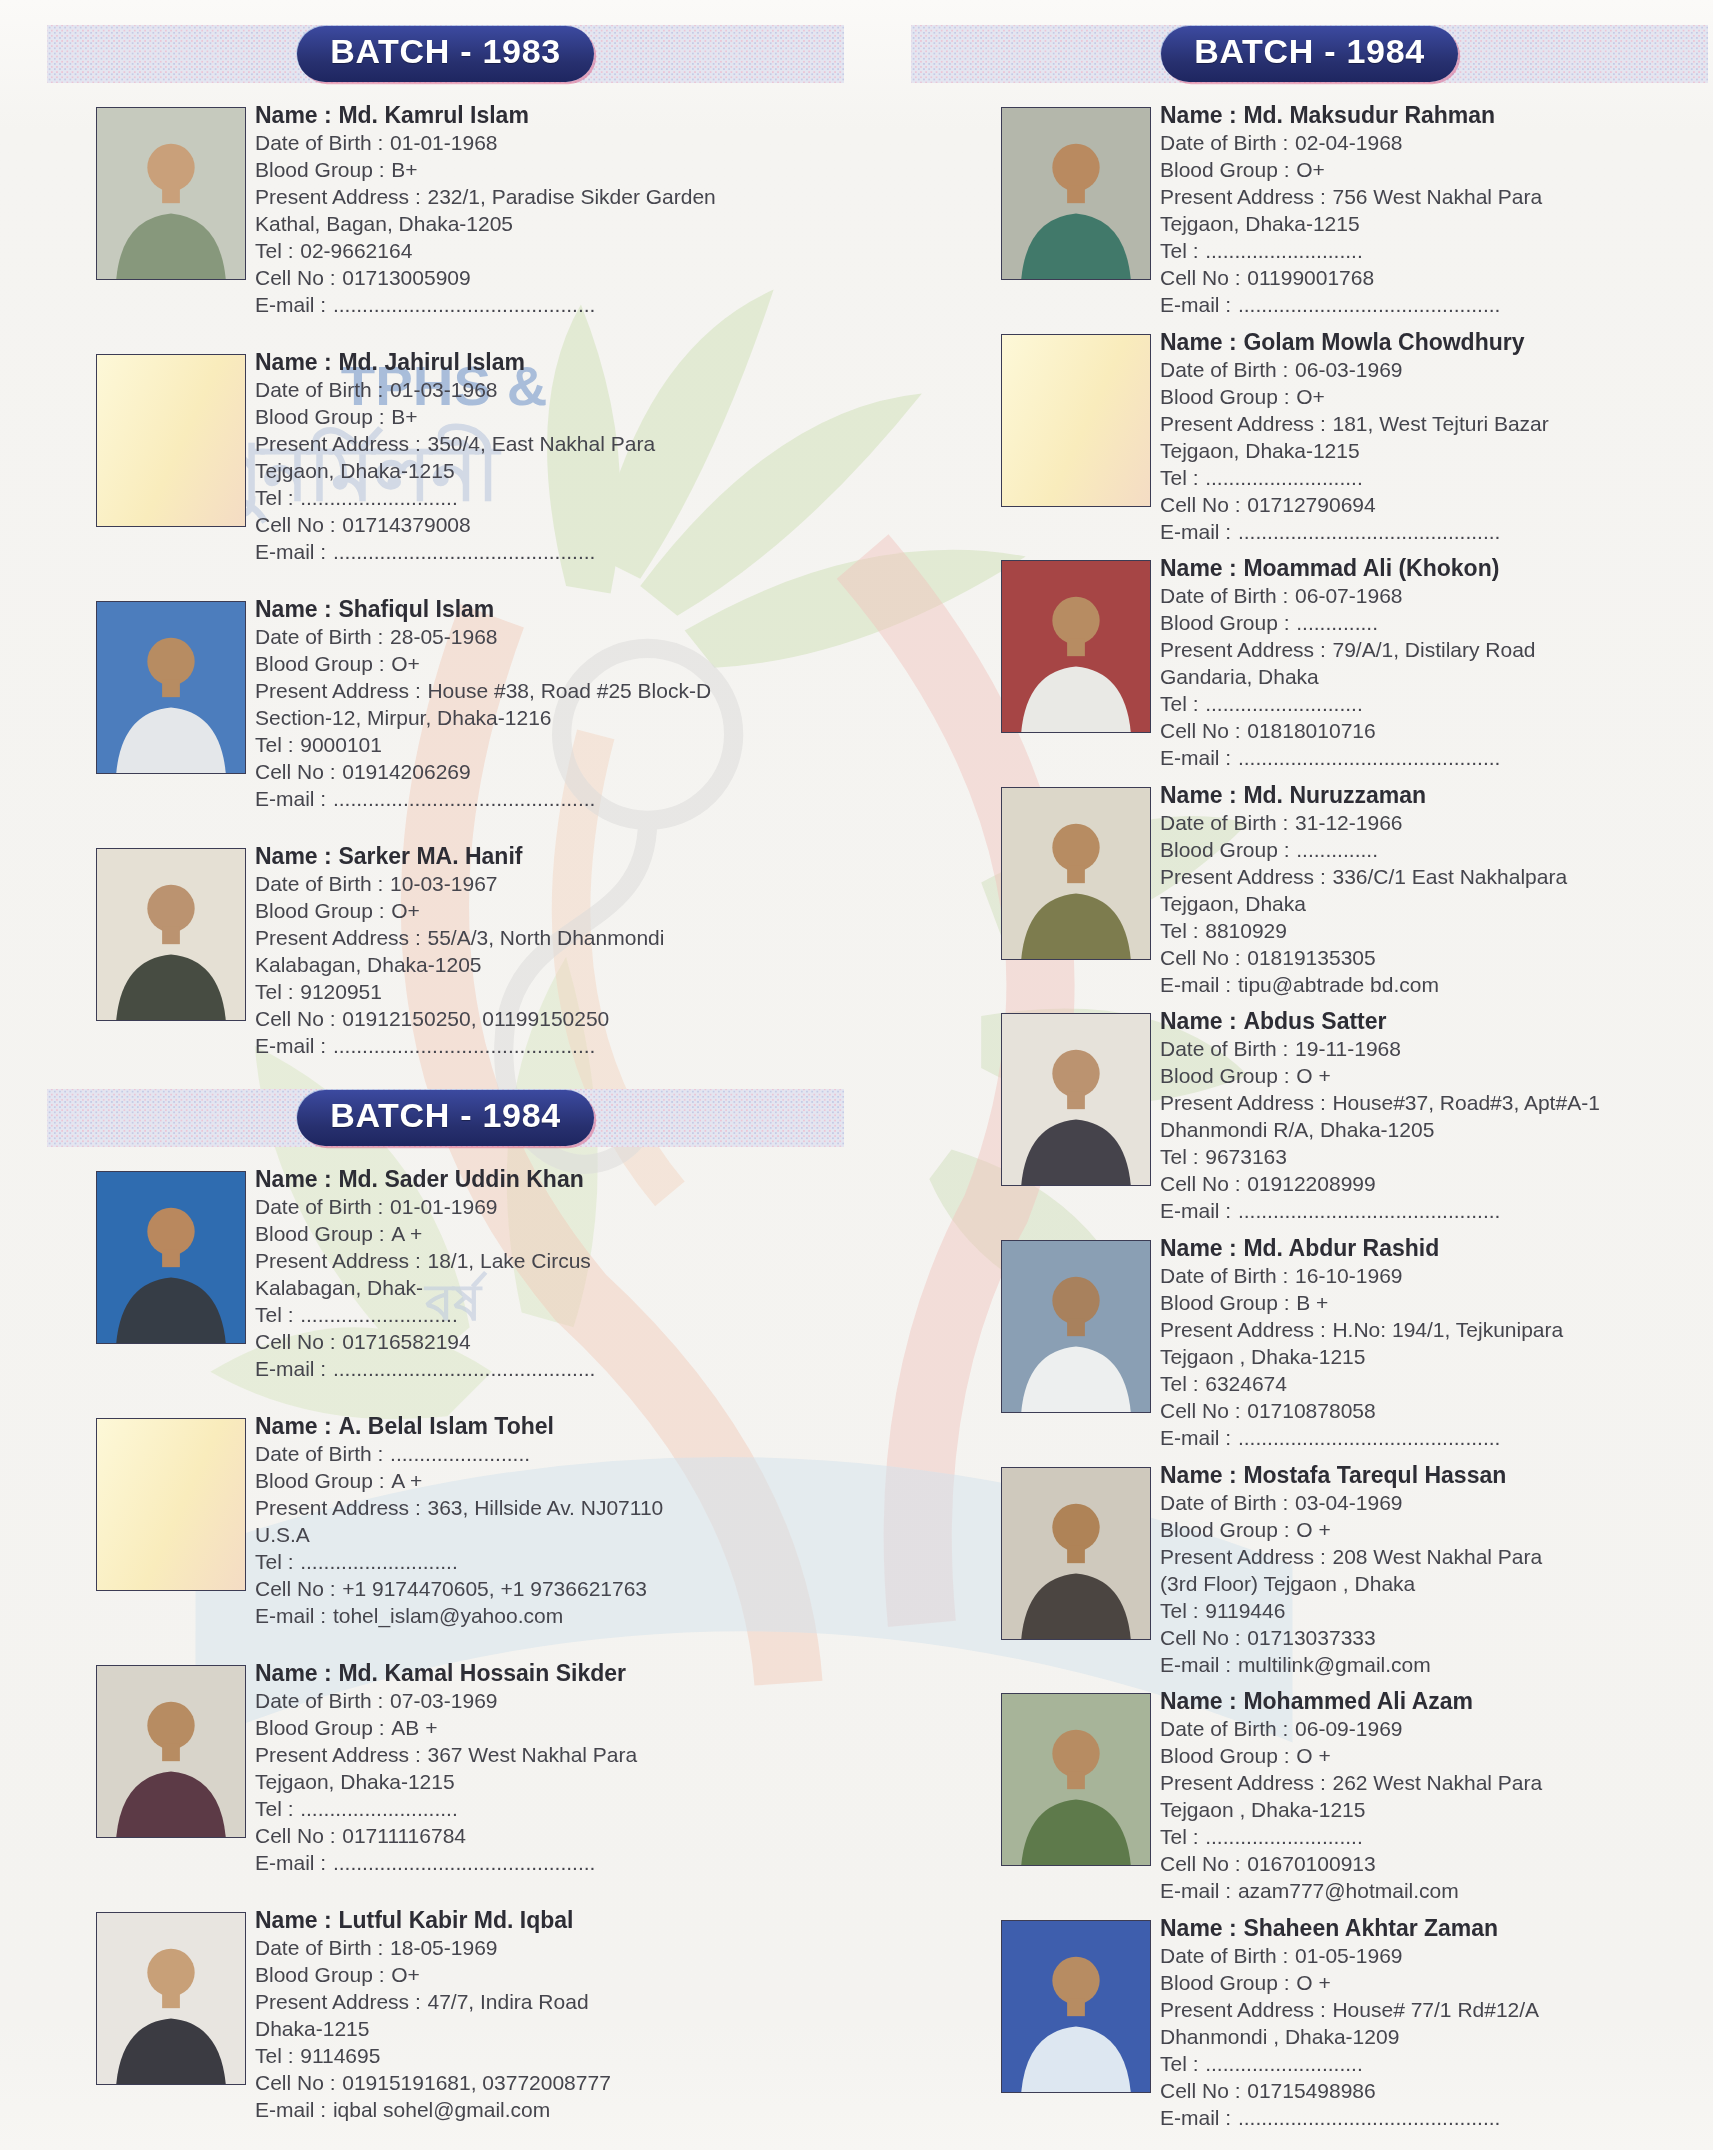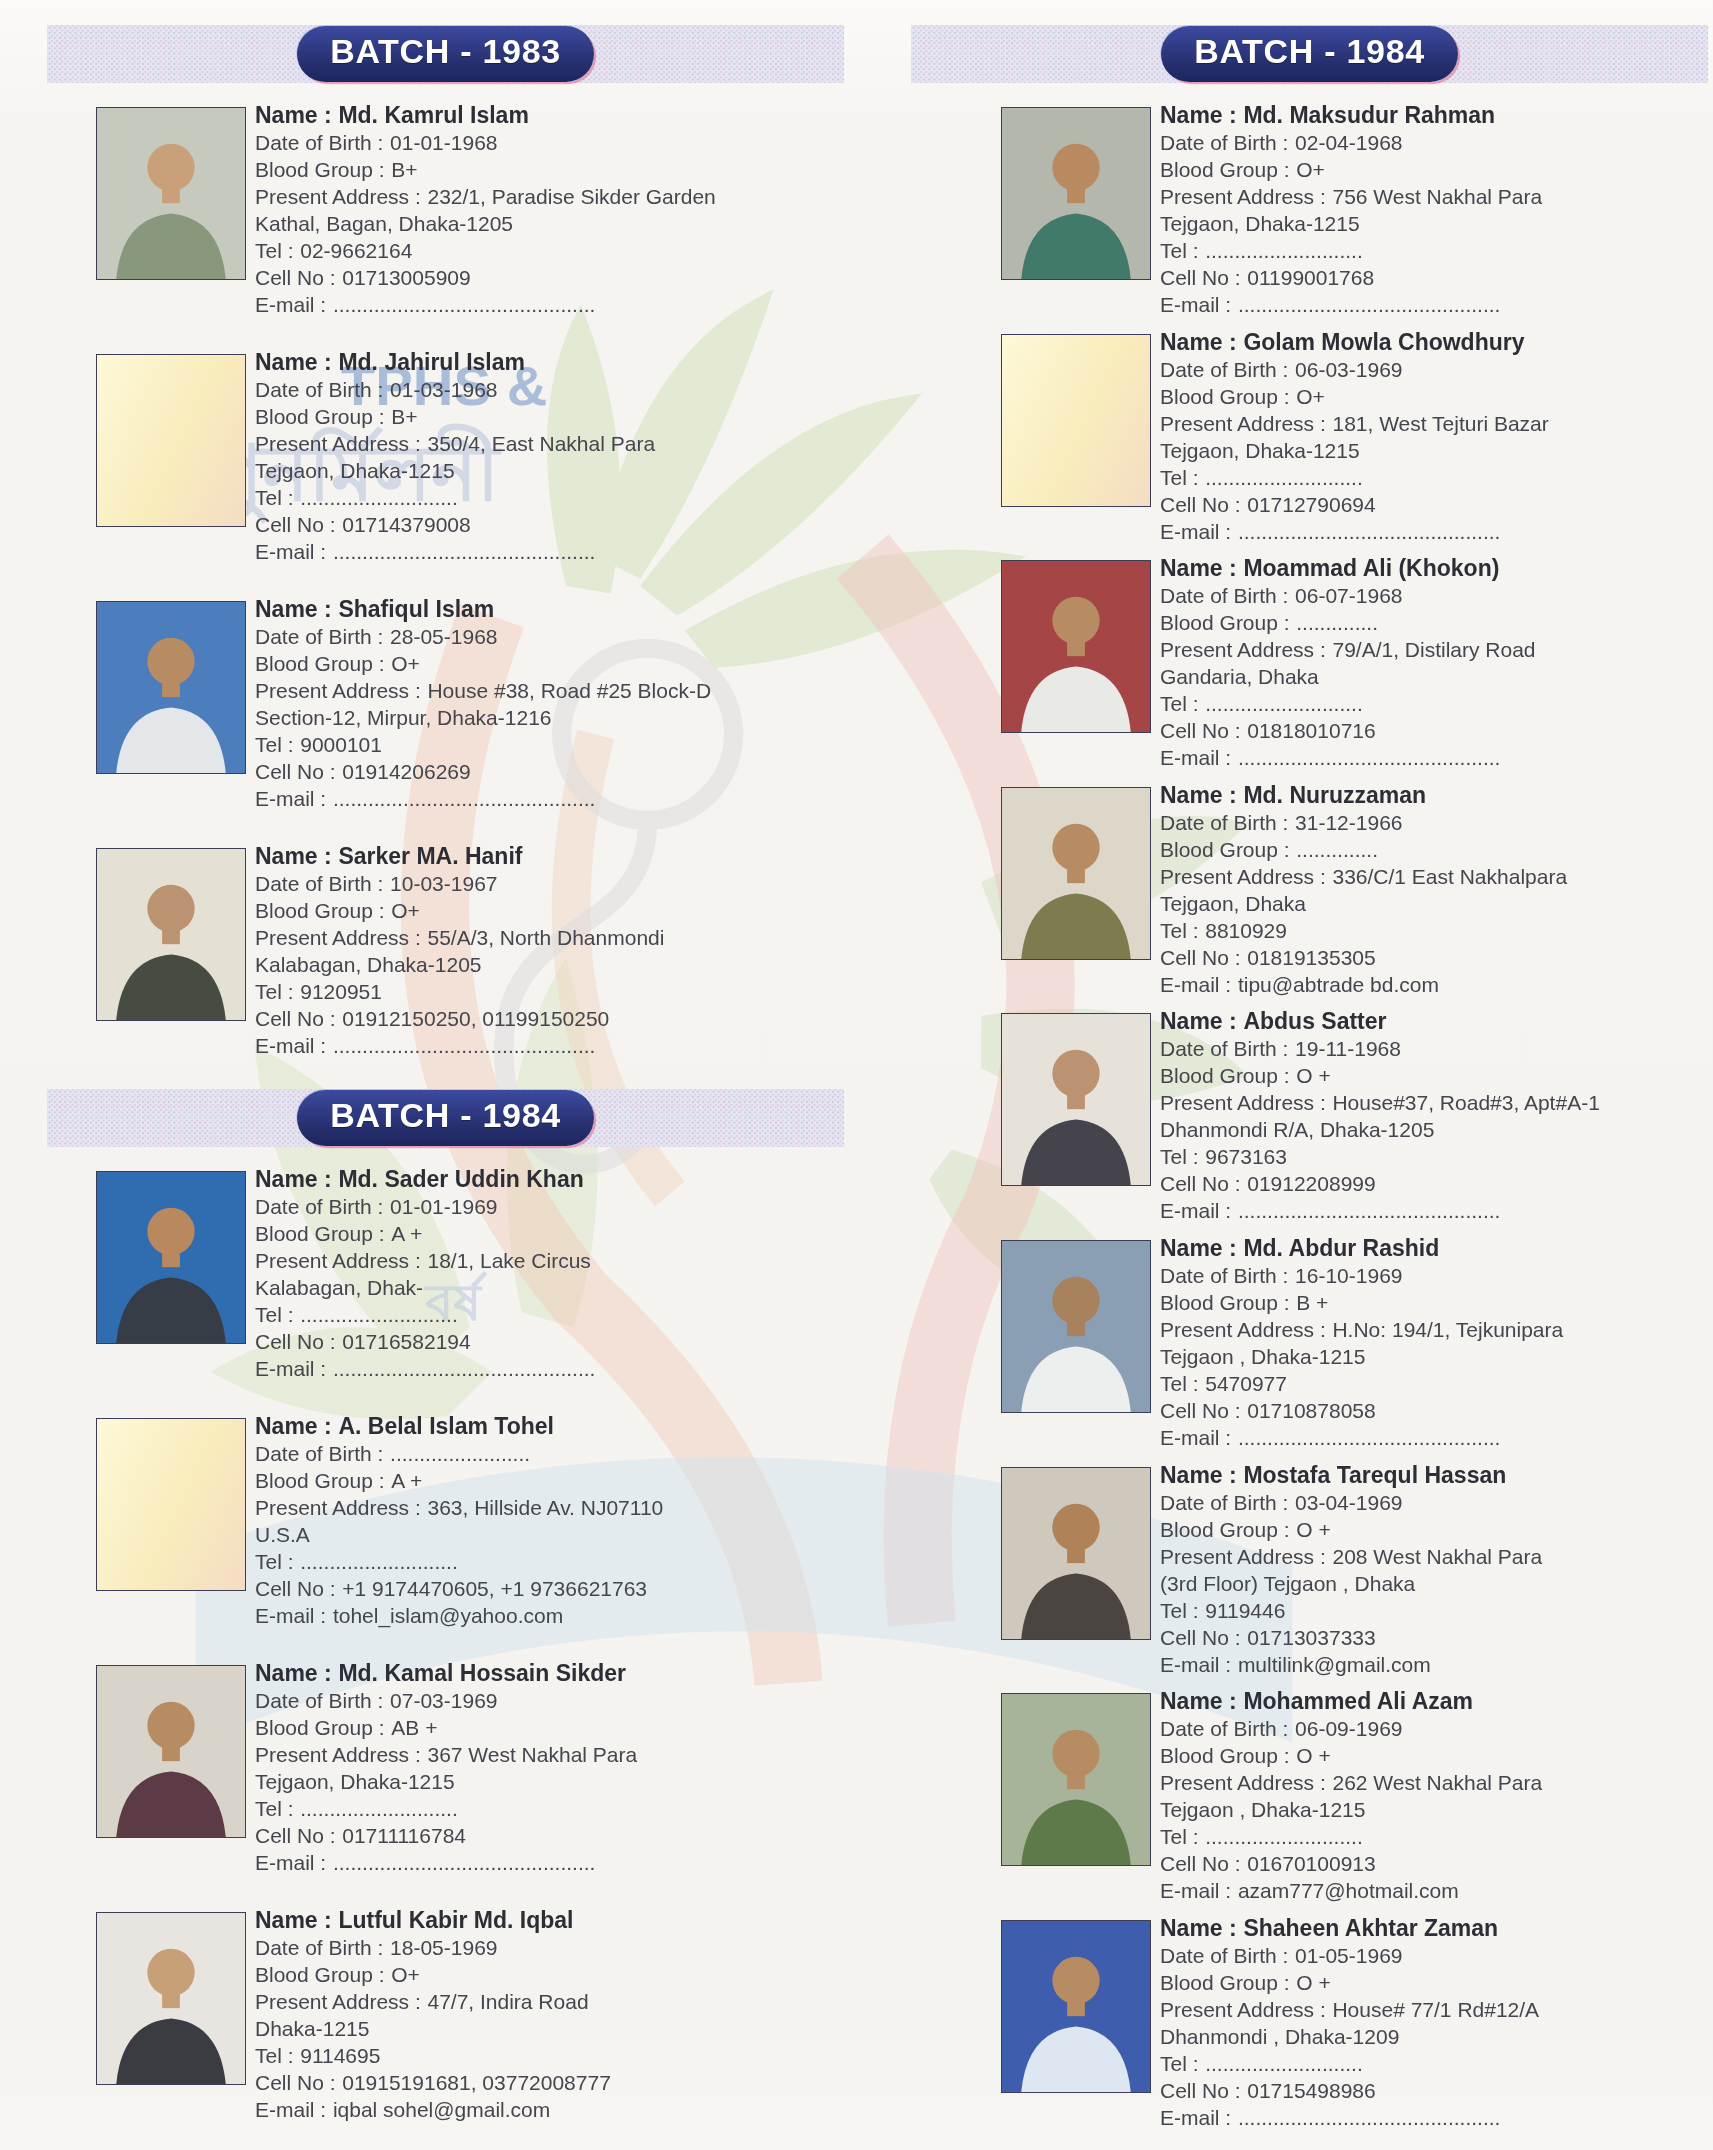--- a/index.html
+++ b/index.html
@@ -373,21 +373,21 @@
         <rect class="ph-neck" x="44" y="52" width="12" height="12" style="fill: rgb(168, 129, 93);"></rect>
         <path class="ph-body" d="M13 115 Q17 74 50 71 Q83 74 87 115 Z" style="fill: rgb(237, 239, 239);"></path>
       </svg>
     </div>
     <div class="info">
       <div class="line name l-name"><span class="lbl">Name :</span><span class="val">Md. Abdur Rashid</span></div>
       <div class="line l-dob"><span class="lbl">Date of Birth :</span><span class="val">16-10-1969</span></div>
       <div class="line l-blood"><span class="lbl">Blood Group :</span><span class="val">B +</span></div>
       <div class="line l-addr"><span class="lbl">Present Address :</span><span class="val">H.No: 194/1, Tejkunipara</span></div>
       <div class="line l-addr2"><span class="val">Tejgaon , Dhaka-1215</span></div>
-      <div class="line l-tel"><span class="lbl">Tel :</span><span class="val">5470977</span></div>
+      <div class="line l-tel"><span class="lbl">Tel :</span><span class="val">6324674</span></div>
       <div class="line l-cell"><span class="lbl">Cell No :</span><span class="val">01710878058</span></div>
       <div class="line l-email"><span class="lbl">E-mail :</span><span class="val">.............................................</span></div>
     </div>
   </div>
 
   <div class="profile">
     <div class="photo">
       <svg viewBox="0 0 100 115" preserveAspectRatio="none">
         <rect class="ph-bg" x="0" y="0" width="100" height="115" style="fill: rgb(207, 201, 189);"></rect>
         <circle class="ph-head" cx="50" cy="40" r="16" style="fill: rgb(175, 131, 87);"></circle>

